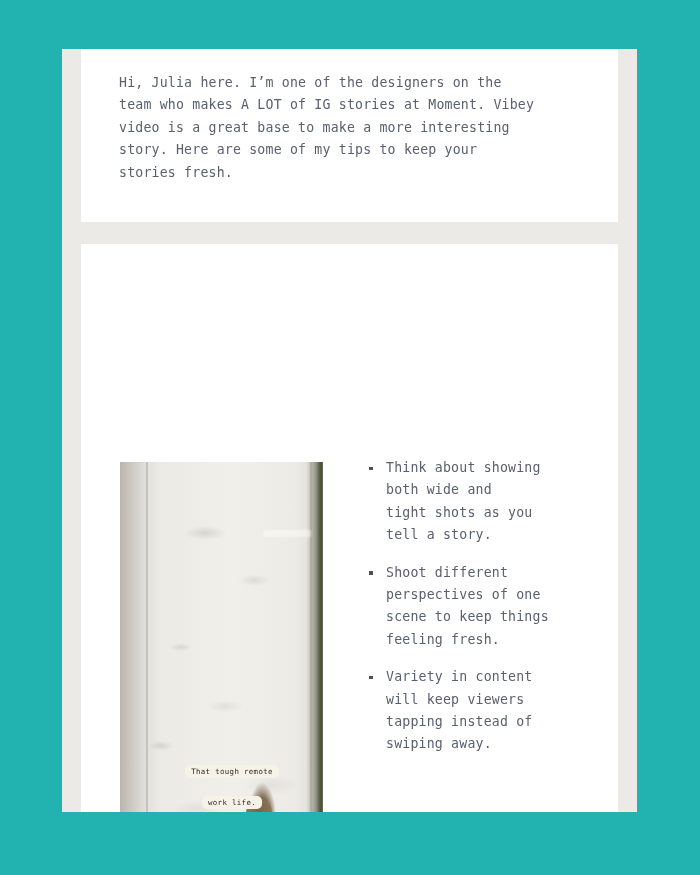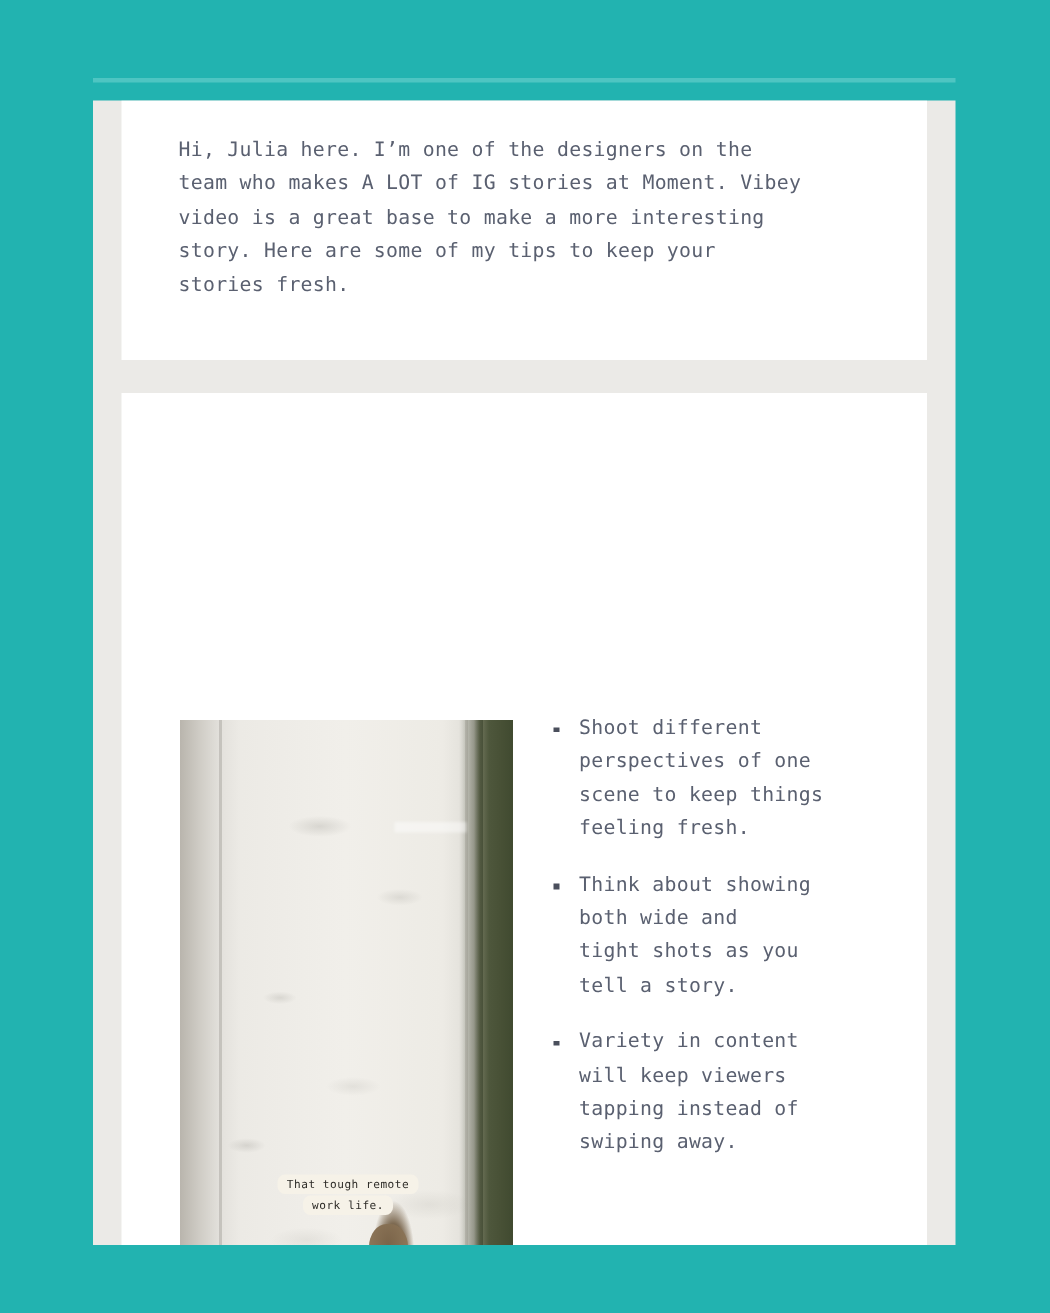--- a/index.html
+++ b/index.html
@@ -11,21 +11,21 @@
     height: 875px;
     background: #22b3b0;
     font-family: "DejaVu Sans Mono", monospace;
     overflow: hidden;
   }
 
   
   .email-frame {
     position: absolute;
     left: 62px;
-    top: 67px;
+    top: 49px;
     width: 575px;
     height: 763px;
     background: #ebeae7;
     overflow: hidden;
   }
   .frame-top-edge {
     position: absolute;
     left: 62px;
     top: 52px;
     width: 575px;
@@ -92,21 +92,21 @@
     top: 213px;
     width: 480px;
     height: 355px;
   }
 
   
   .photo {
     position: absolute;
     left: 1px;
     top: 5px;
-    width: 222px;
+    width: 203px;
     height: 394px;
     overflow: hidden;
     background: #3b82f6;
   }
   .photo-ground {
     position: absolute;
     inset: 0;
     background:
       linear-gradient(90deg,
         #b9b5ac 0px, #cfccc4 13px, #e2e0da 26px,
@@ -186,21 +186,21 @@
     font-family: "DejaVu Sans Mono", monospace;
     font-size: 7.4px;
     line-height: 11px;
     letter-spacing: 0.35px;
     border-radius: 5px;
     padding: 1px 6px;
     margin: 0 auto;
     width: fit-content;
     white-space: nowrap;
   }
-  .sticker-line + .sticker-line { margin-top: 1px; }
+  .sticker-line + .sticker-line { margin-top: 18px; }
 
   
   .bullets {
     position: absolute;
     left: 246px;
     top: 0px;
     width: 228px;
     margin: 0;
     padding: 0;
     list-style: none;
@@ -261,28 +261,28 @@
         <div class="photo-legs"></div>
         <div class="photo-foot"></div>
 
         <div class="sticker">
           <span class="sticker-line">That tough remote</span>
           <span class="sticker-line">work life.</span>
         </div>
       </div>
 
       <ul class="bullets">
+        <li><span>Think about showing
+both wide and
+tight shots as you
+tell a story.</span></li>
         <li><span>Shoot different
 perspectives of one
 scene to keep things
 feeling fresh.</span></li>
-        <li><span>Think about showing
-both wide and
-tight shots as you
-tell a story.</span></li>
         <li><span>Variety in content
 will keep viewers
 tapping instead of
 swiping away.</span></li>
       </ul>
 
     </div>
   </div>
 </div>
 

